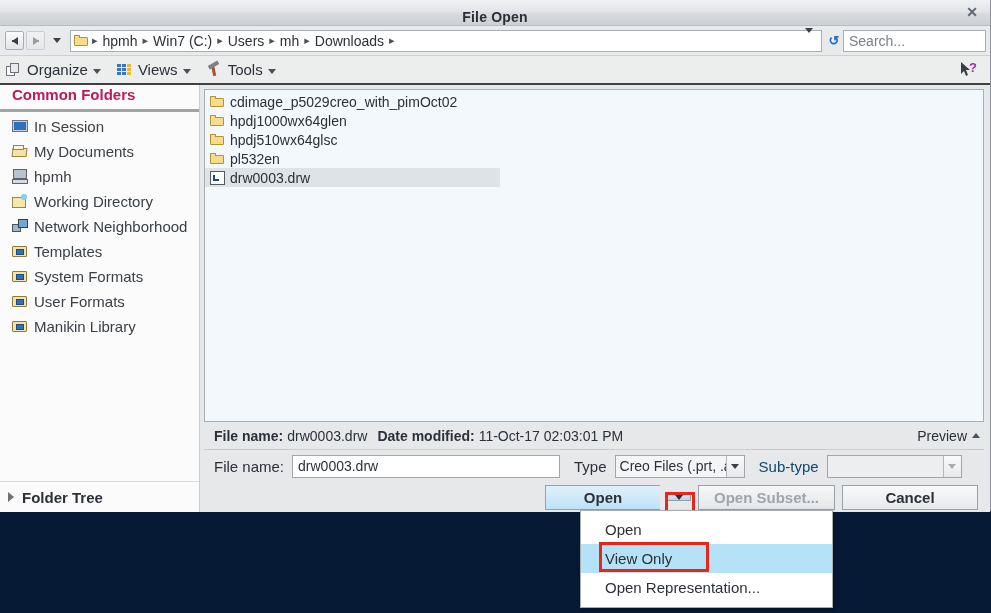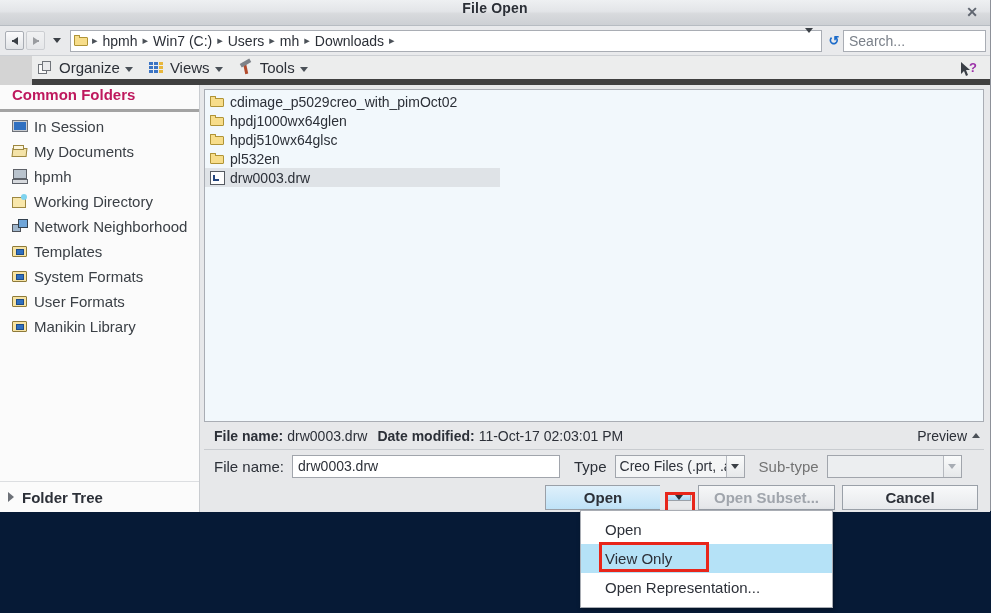--- a/index.html
+++ b/index.html
@@ -18,21 +18,21 @@
     background:#d4d4d4;
     box-sizing:border-box;
     border:1px solid #8d9199;
     border-top:none;border-left:none;
   }
   #titlebar{
     position:relative;
     height:25px;
     background:linear-gradient(to bottom,#eef0f2 0%,#e3e5e8 45%,#d8dadd 55%,#cdd0d4 100%);
     border-bottom:1px solid #b7bcc2;
-    display:flex;align-items:flex-start;justify-content:center;
+    display:flex;align-items:flex-end;justify-content:center;
   }
   #title-text{font-weight:bold;font-size:14px;color:#2b2f36;letter-spacing:.2px;}
   #close-btn{
     position:absolute;right:8px;top:3px;width:20px;height:18px;
     display:flex;align-items:center;justify-content:center;
     font-size:14px;color:#606670;font-weight:bold;cursor:pointer;
   }
   
   #navbar{
     height:30px;background:#e9eaec;
@@ -73,22 +73,22 @@
     color:#7a8089;font-size:14px;
   }
   
   .folder-ico{width:15px;height:12px;position:relative;display:inline-block;vertical-align:middle;}
   .folder-ico:before{content:"";position:absolute;left:0;top:2px;width:14px;height:9px;background:#f7dd8a;border:1px solid #b09436;border-radius:0 1px 1px 1px;box-sizing:border-box;}
   .folder-ico:after{content:"";position:absolute;left:0;top:0px;width:6px;height:3px;background:#f7dd8a;border:1px solid #b09436;border-bottom:none;border-radius:1px 1px 0 0;box-sizing:border-box;}
   
   #toolbar{
     height:29px;background:#eceded;
     display:flex;align-items:center;padding:0 6px;
-    border-bottom:6px solid #404040;
-    box-sizing:border-box;position:relative;margin-left:32px;
+    border-bottom:2px solid #404040;
+    box-sizing:border-box;position:relative;
   }
   .tool{display:flex;align-items:center;margin-right:16px;cursor:pointer;font-size:15px;color:#2c3038;}
   .tool .tlabel{margin:0 3px;}
   .tool .tcaret{width:0;height:0;border-left:4px solid transparent;border-right:4px solid transparent;border-top:5px solid #4b5158;margin-left:2px;margin-top:3px;}
   .ico-organize{width:14px;height:14px;position:relative;margin-right:4px;}
   .ico-organize:before{content:"";position:absolute;left:0;top:3px;width:9px;height:10px;border:1px solid #70747a;background:#fafafa;box-sizing:border-box;}
   .ico-organize:after{content:"";position:absolute;left:4px;top:0;width:9px;height:10px;border:1px solid #70747a;background:#e9eaec;box-sizing:border-box;}
   .ico-views{width:14px;height:12px;margin-right:4px;display:grid;grid-template-columns:repeat(3,1fr);grid-template-rows:repeat(3,1fr);gap:1px;}
   .ico-views i{background:#3b74c4;display:block;}
   .ico-views i:nth-child(3n){background:#e8b73c;}
@@ -166,21 +166,21 @@
   }
   #infobar b{margin-right:4px;}
   #infobar .gap{margin-left:10px;}
   #preview-toggle{margin-left:auto;display:flex;align-items:center;cursor:pointer;color:#2c3038;}
   #preview-toggle .pv-caret{width:0;height:0;border-left:4px solid transparent;border-right:4px solid transparent;border-bottom:5px solid #4b5158;margin-left:5px;}
   
   #formrow{
     height:32px;display:flex;align-items:center;padding:0 6px 0 10px;box-sizing:border-box;
   }
   .flabel{font-size:15px;color:#2c3038;margin-right:8px;white-space:nowrap;}
-  .flabel.dim{color:#737373;}
+  .flabel.dim{color:#0c4a6e;}
   #filename-input{
     width:268px;height:23px;background:#fff;border:1px solid #a1a5ac;
     font-family:"Liberation Sans", sans-serif;font-size:14px;color:#2c3038;
     padding:0 5px;box-sizing:border-box;
   }
   .combo{
     height:23px;border:1px solid #a1a5ac;background:#f4f5f6;
     display:flex;align-items:center;box-sizing:border-box;
     font-size:14px;color:#2c3038;
   }

